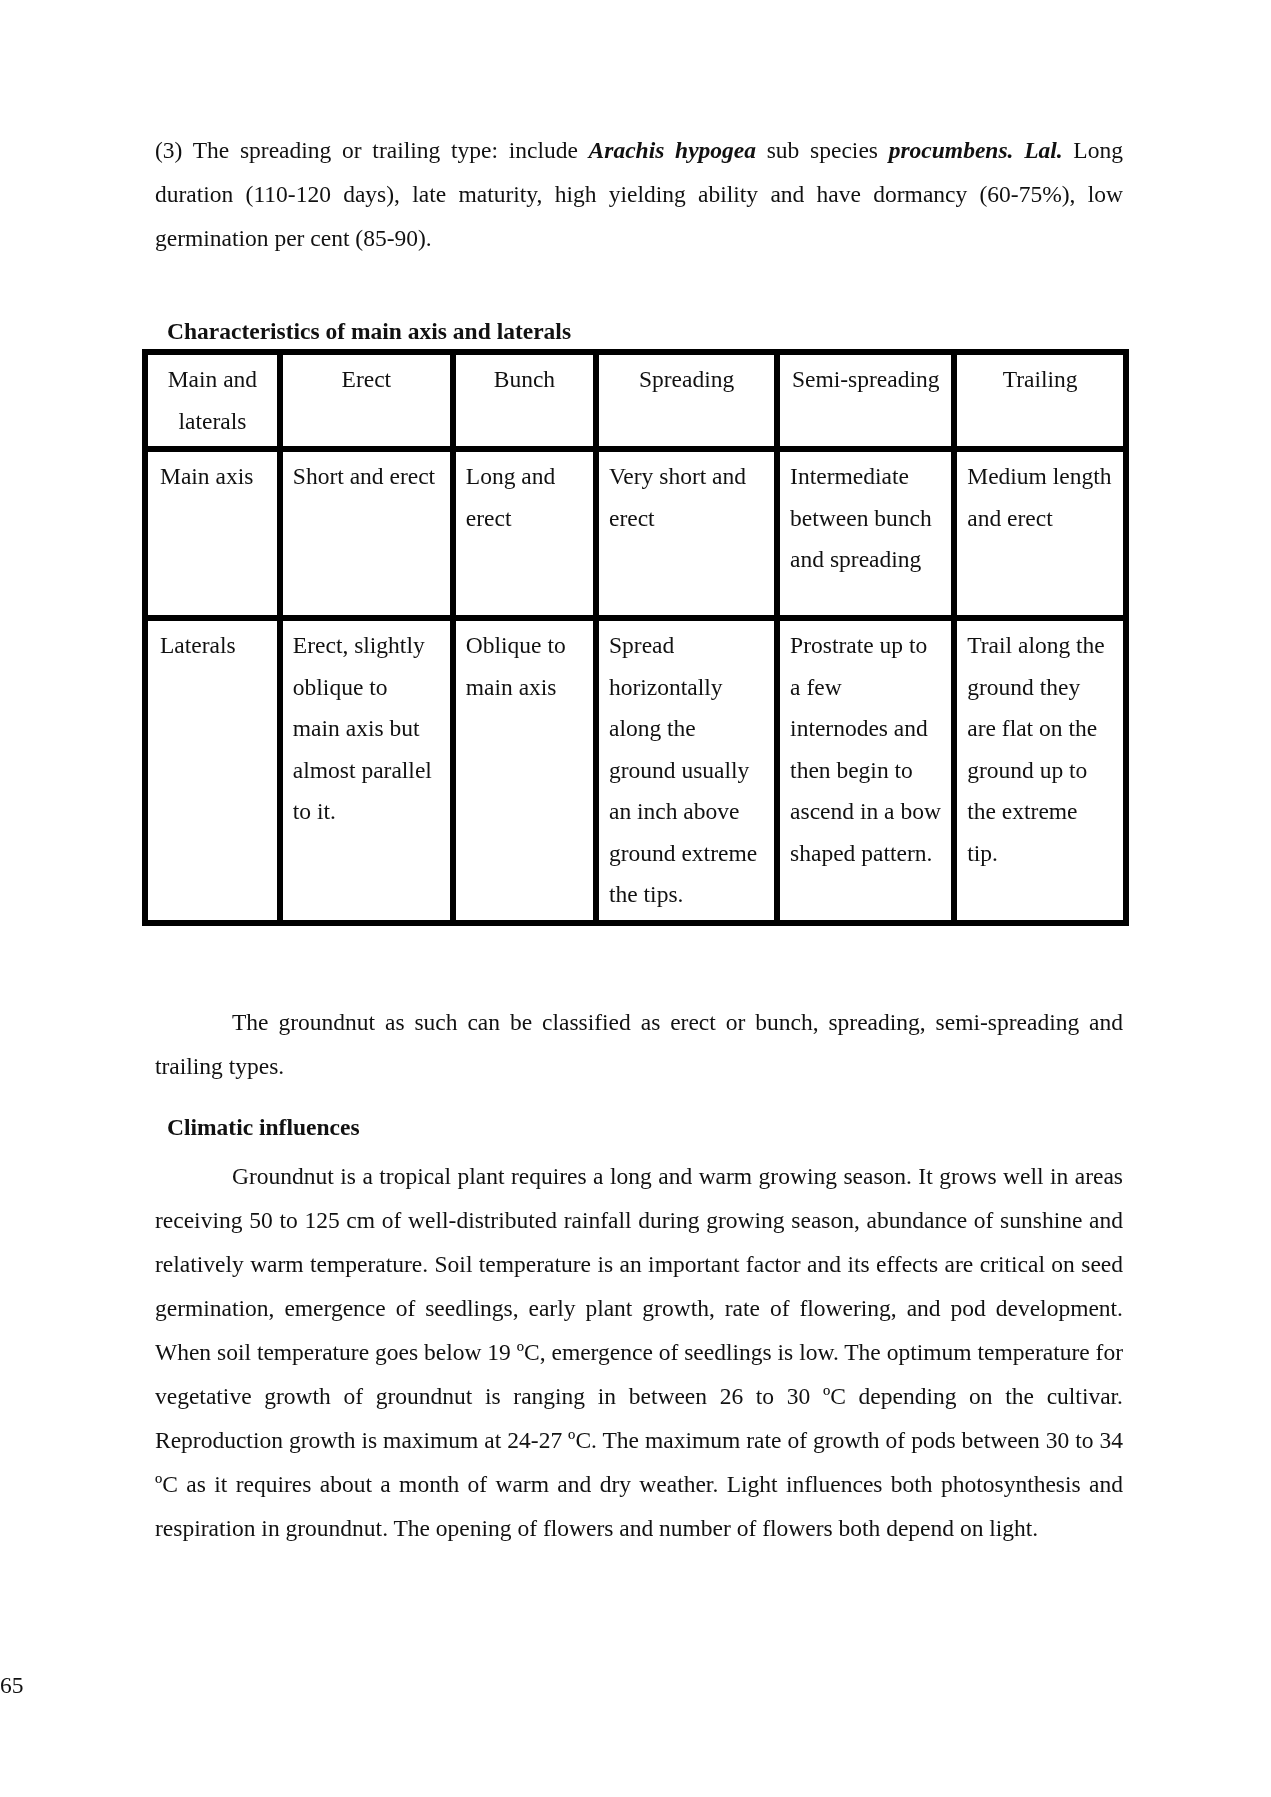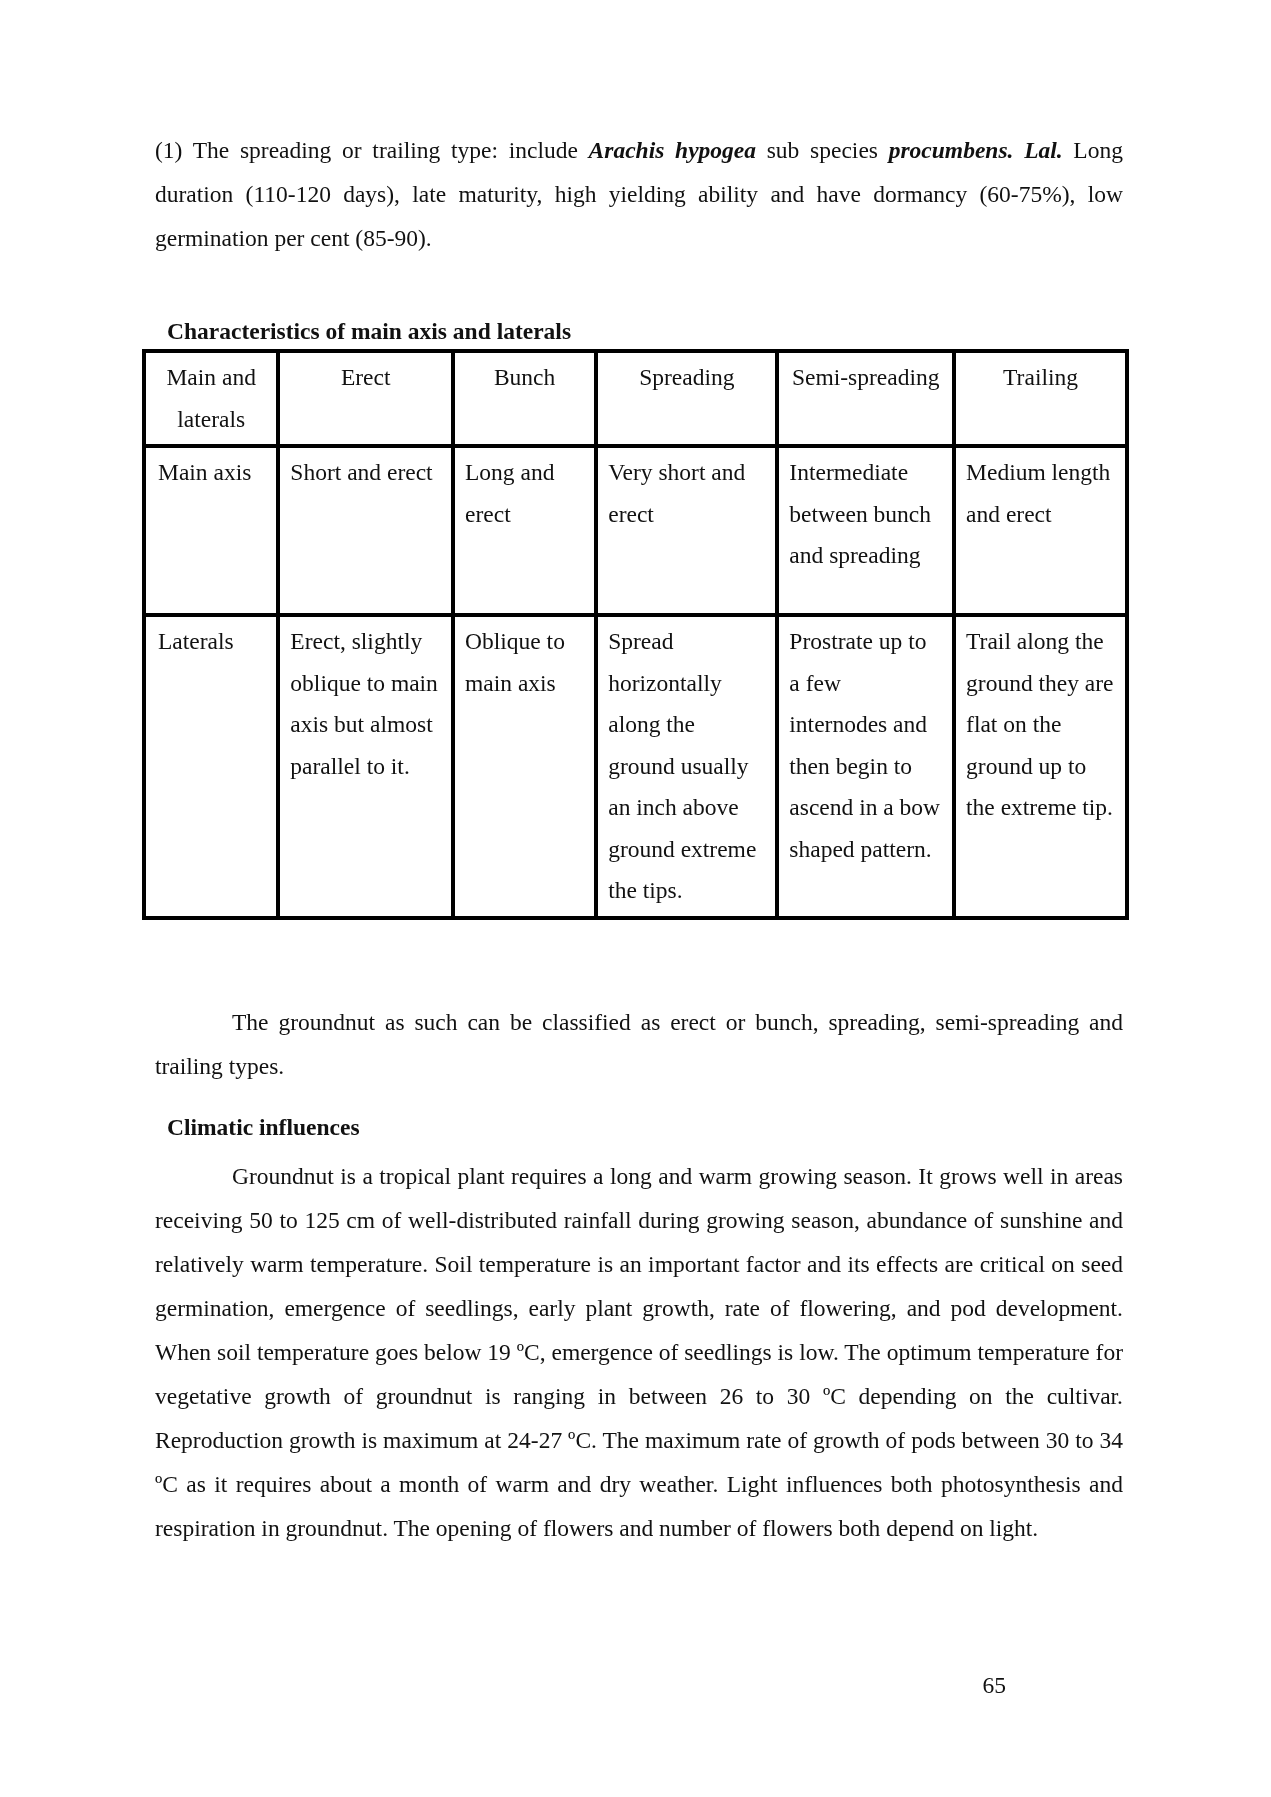--- a/index.html
+++ b/index.html
@@ -14,43 +14,43 @@
   }
   .indent { text-indent: 77px; }
   .heading {
     position: absolute; left: 155px; font-size: 23.5px; font-weight: bold; margin: 12px;
   }
   table.chars {
     position: absolute; left: 142px; top: 349px; width: 987px;
     border-collapse: collapse; font-size: 23.5px; line-height: 41.5px;
   }
   table.chars td, table.chars th {
-    border: 4px solid #000000; vertical-align: top; padding: 4px 10px;
+    border: 6px solid #000000; vertical-align: top; padding: 4px 10px;
     font-weight: normal;
   }
   table.chars th { text-align: center; }
   table.chars td { text-align: left; }
   table.chars td.rowhead { padding-left: 12px; }
   .c1 { width: 126px; } .c2 { width: 189px; } .c3 { width: 140px; }
   .c4 { width: 178px; border-radius: 7px; } .c5 { width: 169px; } .c6 { width: 182px; }
   .r-head { height: 83px; }
   .r-main { height: 169px; }
   .r-lat { height: 256px; }
   .pagenum {
-    position: absolute; top: 1672px; left: 0; width: 1006px; text-align: right;
+    position: absolute; top: 1672px; left: 0; width: 1006px; text-align: left;
     font-size: 23.5px;
   }
   i { font-style: italic; font-weight: bold; }
 </style>
 </head>
 <body>
 
 <div class="page">
 
-  <p class="para" style="top:128px;"><span>(1) The spreading or trailing type: include </span><i>Arachis hypogea</i><span> sub species </span><i>procumbens. Lal.</i><span> Long duration (110-120 days), late maturity, high yielding ability and have dormancy (60-75%), low germination per cent (85-90).</span></p>
+  <p class="para" style="top:128px;"><span>(3) The spreading or trailing type: include </span><i>Arachis hypogea</i><span> sub species </span><i>procumbens. Lal.</i><span> Long duration (110-120 days), late maturity, high yielding ability and have dormancy (60-75%), low germination per cent (85-90).</span></p>
 
   <p class="heading" style="top:306px;">Characteristics of main axis and laterals</p>
 
   <table class="chars">
     <tbody>
         <tr class="r-head">
       <th class="c1">Main and laterals</th>
       <th class="c2">Erect</th>
       <th class="c3">Bunch</th>
       <th class="c4">Spreading</th>

